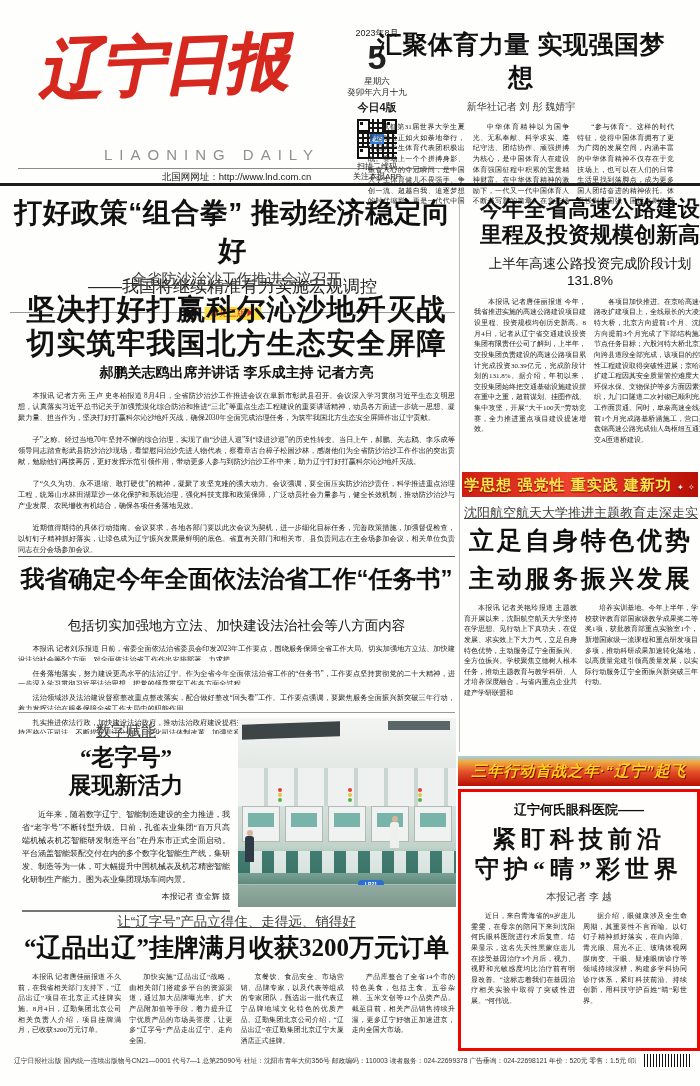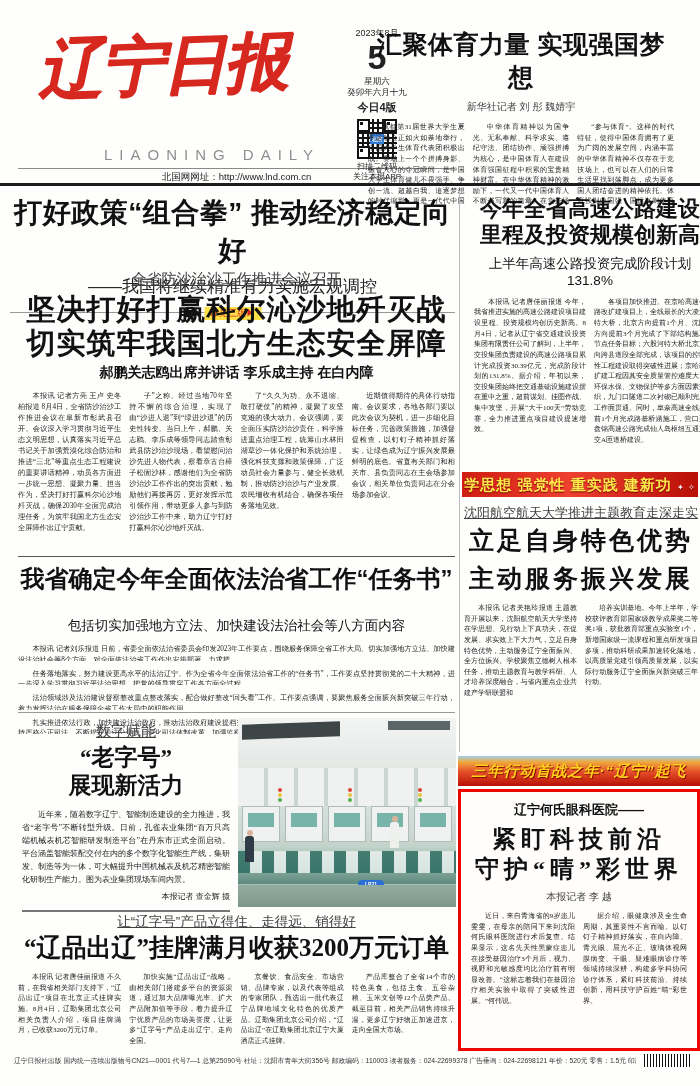--- a/index.html
+++ b/index.html
@@ -155,22 +155,22 @@
     <div class="cols" style="margin-top:9px;height:192px;">
       <div class="bcol" style="font-size:7px;">本报讯 记者唐佳丽报道 今年，我省推进实施的高速公路建设项目建设里程、投资规模均创历史新高。8月4日，记者从辽宁省交通建设投资集团有限责任公司了解到，上半年，交投集团负责建设的高速公路项目累计完成投资30.39亿元，完成阶段计划的131.8%。据介绍，年初以来，交投集团始终把交通基础设施建设摆在重中之重，超前谋划、挂图作战、集中攻坚，开展“大干100天”劳动竞赛，全力推进重点项目建设提速增效。</div>
       <div class="bcol" style="font-size:7px;">各项目加快推进。在京哈高速公路改扩建项目上，全线最长的大凌河特大桥，北京方向提前1个月、沈阳方向提前3个月完成了下部结构施工节点任务目标；六股河特大桥北京方向跨县道段全部完成，该项目的控制性工程建设取得突破性进展；京哈改扩建工程因其安全质量管控难度大、环保水保、文物保护等多方面因素交织，九门口隧道二次衬砌已顺利完成工作面贯通。同时，阜奈高速全线提前1个月完成路基桥涵施工，营口至盘锦高速公路完成仙人岛枢纽互通立交A匝道桥建设。</div>
     </div>
   </div>
 
   <div class="abs ctr" style="left:18px;top:270px;width:437px;">
     <div class="kicker" style="font-size:15px;">全省防沙治沙工作推进会议召开</div>
     <div class="h-serif-lg" style="margin-top:3px;">坚决打好打赢科尔沁沙地歼灭战</div>
     <div class="h-serif-lg">切实筑牢我国北方生态安全屏障</div>
-    <div class="bylined">郝鹏关志鸥出席并讲话 李乐成主持 在白内障</div>
-    <div class="cols" style="margin-top:9px;height:168px;text-align:left;">
+    <div class="bylined">郝鹏关志鸥出席并讲话 李乐成主持 记者方亮</div>
+    <div class="cols" style="margin-top:9px;height:168px;text-align:left;flex-direction:column;">
       <div class="bcol">本报讯 记者方亮 王卢 史冬柏报道 8月4日，全省防沙治沙工作推进会议在阜新市彰武县召开。会议深入学习贯彻习近平生态文明思想，认真落实习近平总书记关于加强荒漠化综合防治和推进“三北”等重点生态工程建设的重要讲话精神，动员各方面进一步统一思想、凝聚力量、担当作为，坚决打好打赢科尔沁沙地歼灭战，确保2030年全面完成治理任务，为筑牢我国北方生态安全屏障作出辽宁贡献。</div>
       <div class="bcol">子”之称。经过当地70年坚持不懈的综合治理，实现了由“沙进人退”到“绿进沙退”的历史性转变。当日上午，郝鹏、关志鸥、李乐成等领导同志踏查彰武县防沙治沙现场，看望慰问治沙先进人物代表，察看章古台樟子松固沙林，感谢他们为全省防沙治沙工作作出的突出贡献，勉励他们再接再厉，更好发挥示范引领作用，带动更多人参与到防沙治沙工作中来，助力辽宁打好打赢科尔沁沙地歼灭战。</div>
       <div class="bcol">了“久久为功、永不退缩、敢打硬仗”的精神，凝聚了攻坚克难的强大动力。会议强调，要全面压实防沙治沙责任，科学推进重点治理工程，统筹山水林田湖草沙一体化保护和系统治理，强化科技支撑和政策保障，广泛动员社会力量参与，健全长效机制，推动防沙治沙与产业发展、农民增收有机结合，确保各项任务落地见效。</div>
       <div class="bcol">近期值得期待的具体行动指南。会议要求，各地各部门要以此次会议为契机，进一步细化目标任务，完善政策措施，加强督促检查，以钉钉子精神抓好落实，让绿色成为辽宁振兴发展最鲜明的底色。省直有关部门和相关市、县负责同志在主会场参加会议，相关单位负责同志在分会场参加会议。</div>
     </div>
   </div>
 
   <div class="abs" style="left:18px;top:556px;width:437px;border-top:1px solid #555;"></div>
 
   <div class="abs ctr" style="left:18px;top:563px;width:437px;">

